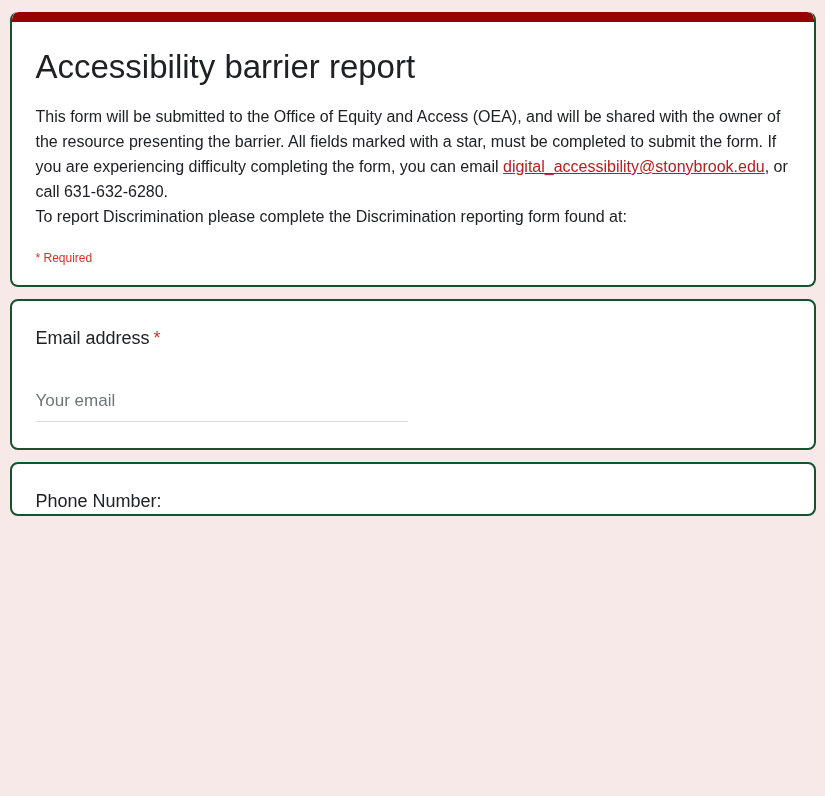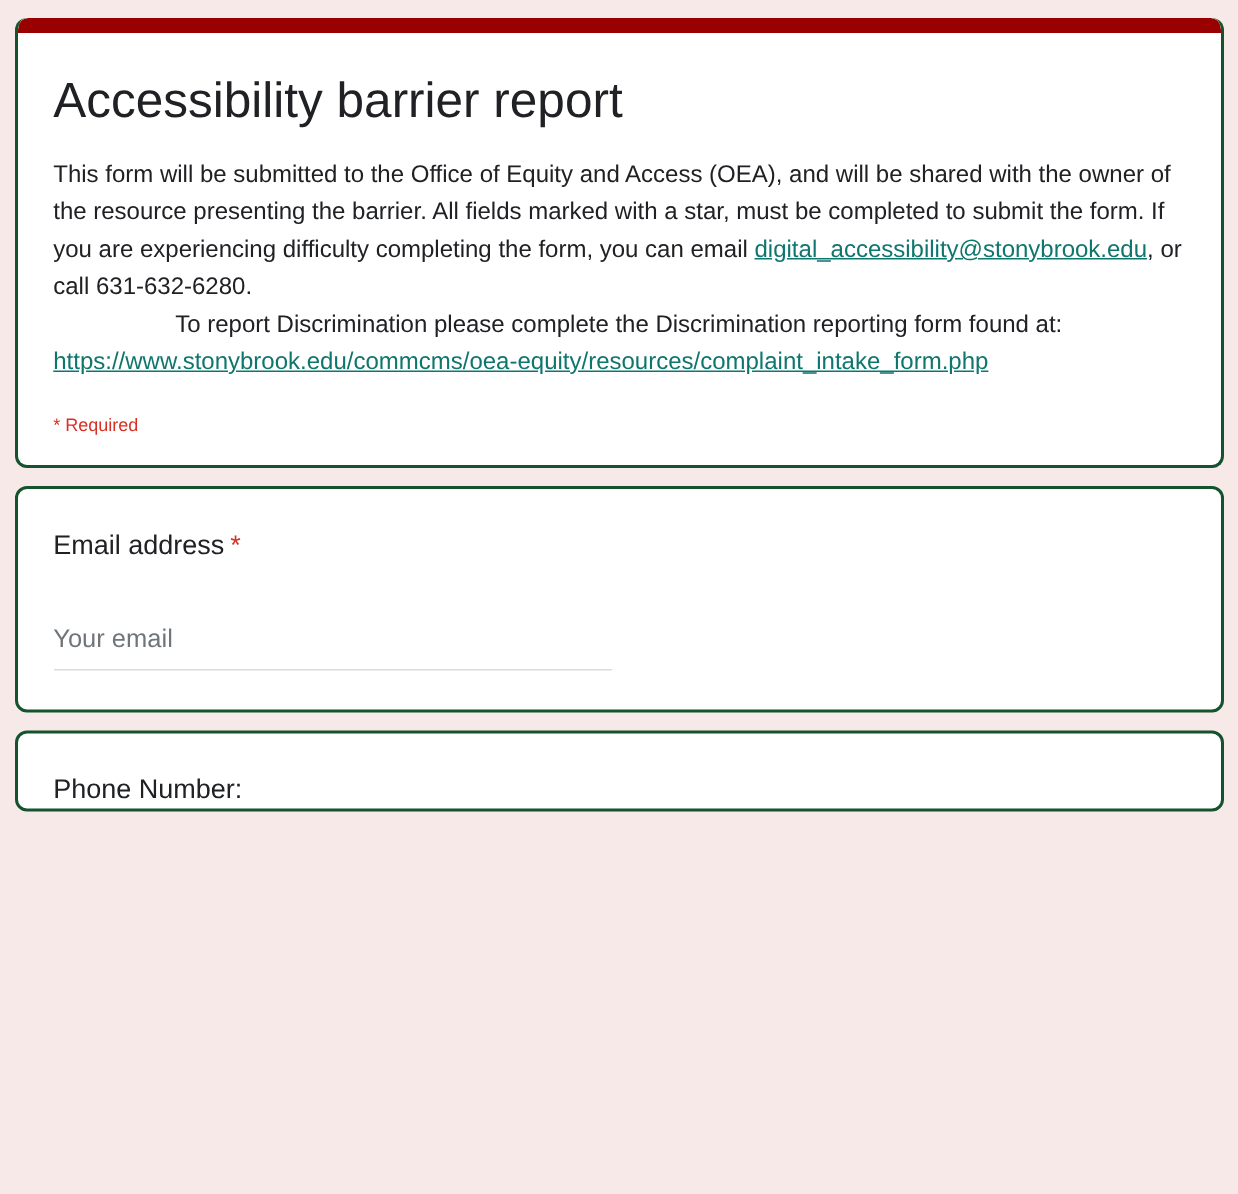--- a/index.html
+++ b/index.html
@@ -51,26 +51,25 @@
     letter-spacing: 0;
   }
   .form-desc {
     font-size: 16px;
     line-height: 25px;
     color: #202124;
     margin-top: 16px;
     word-wrap: break-word;
   }
   .form-desc a {
-    color: #0f766e;
+    color: #b91c1c;
     text-decoration: underline;
   }
   .desc-line2 {
     margin-top: 0;
-    text-align: center;
   }
   .required-note {
     margin-top: 22px;
     font-size: 12px;
     color: #d93025;
   }
   .q-card {
     padding: 24px 24px 26px 24px;
   }
   .q-title {
@@ -110,21 +109,20 @@
 <body>
 
 <div class="form-wrap">
 
   <div class="card header-card">
     <div class="header-accent"></div>
     <h1 class="form-title">Accessibility barrier report</h1>
     <div class="form-desc">
       <span>This form will be submitted to the Office of Equity and Access (OEA), and will be shared with the owner of the resource presenting the barrier. All fields marked with a star, must be completed to submit the form. If you are experiencing difficulty completing the form, you can email </span><a href="#">digital_accessibility@stonybrook.edu</a><span>, or call 631-632-6280.</span>
       <div class="desc-line2">To report  Discrimination please complete the Discrimination reporting form found at:</div>
-      <a href="#">https://www.stonybrook.edu/commcms/oea-equity/resources/complaint_intake_form.php</a>
     </div>
     <div class="required-note">* Required</div>
   </div>
 
   <div class="card q-card">
     <div class="q-title">
       <span>Email address</span><span class="q-star">*</span>
     </div>
     <input class="answer-field" type="text" placeholder="Your email" style="">
   </div>

